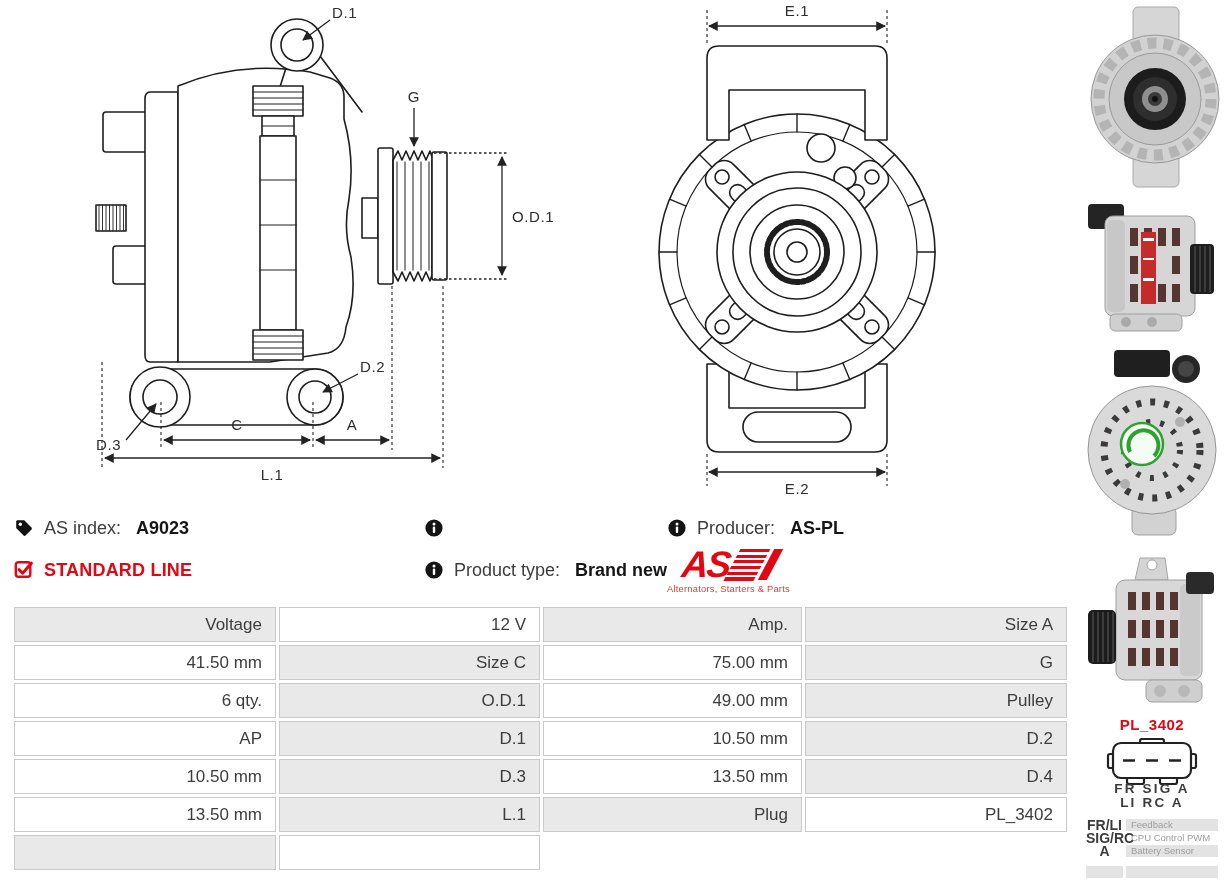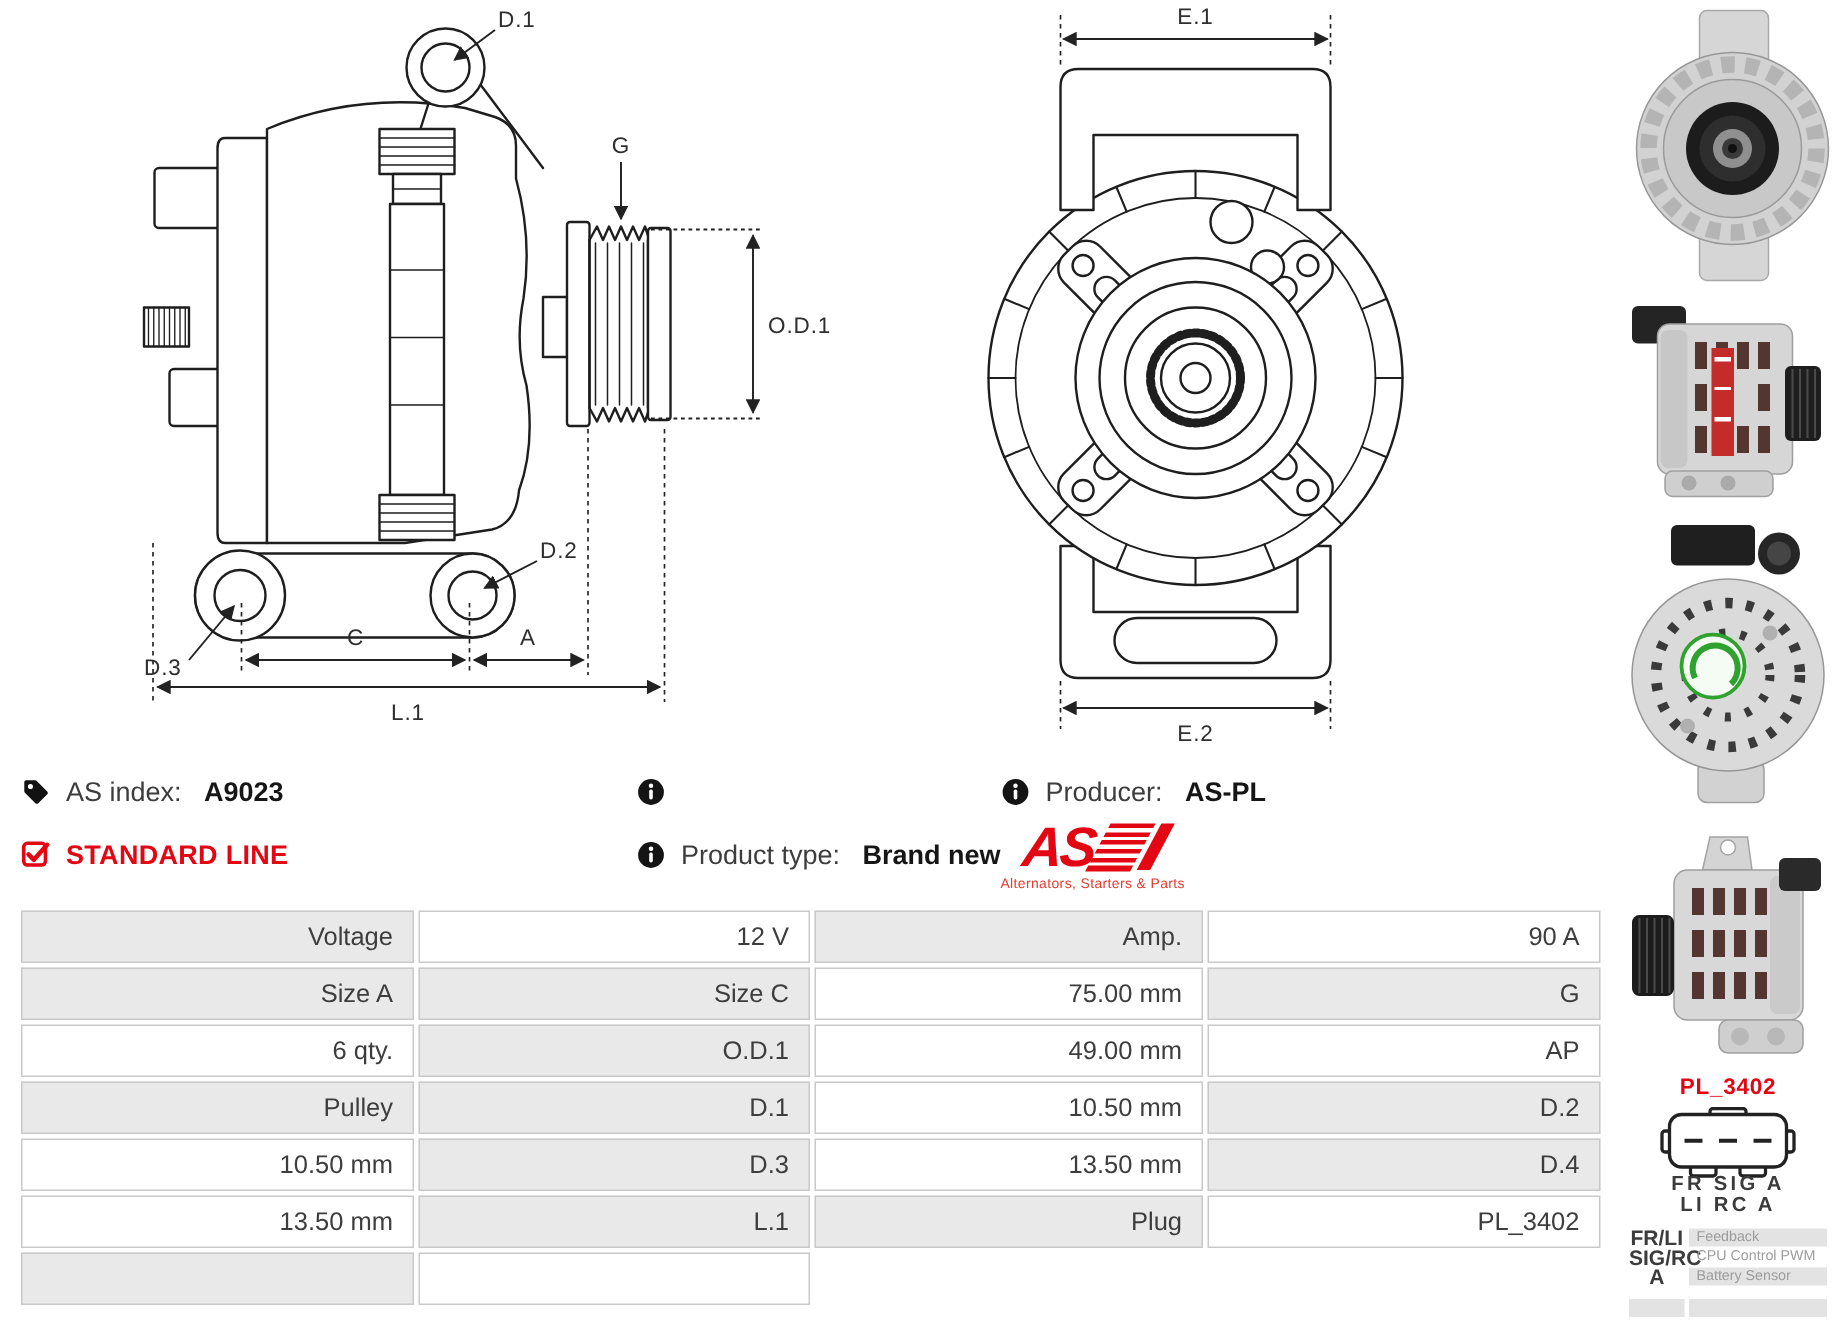--- a/index.html
+++ b/index.html
@@ -265,33 +265,33 @@
         <span class="as-bar"></span>
       </div>
       <div class="as-tagline">Alternators, Starters &amp; Parts</div>
     </div>
   </div>
 
   <div class="spec-table">
     <div class="cell cl">Voltage</div>
     <div class="cell cv">12 V</div>
     <div class="cell cl">Amp.</div>
-    <div class="cell cv">90 A</div>
 
     <div class="cell cl">Size A</div>
+    <div class="cell cv">41.50 mm</div>
     <div class="cell cl">Size C</div>
     <div class="cell cv">75.00 mm</div>
 
     <div class="cell cl">G</div>
     <div class="cell cv">6 qty.</div>
     <div class="cell cl">O.D.1</div>
     <div class="cell cv">49.00 mm</div>
 
+    <div class="cell cl">Pulley</div>
     <div class="cell cv">AP</div>
-    <div class="cell cl">Pulley</div>
     <div class="cell cl">D.1</div>
     <div class="cell cv">10.50 mm</div>
 
     <div class="cell cl">D.2</div>
     <div class="cell cv">10.50 mm</div>
     <div class="cell cl">D.3</div>
     <div class="cell cv">13.50 mm</div>
 
     <div class="cell cl">D.4</div>
     <div class="cell cv">13.50 mm</div>

